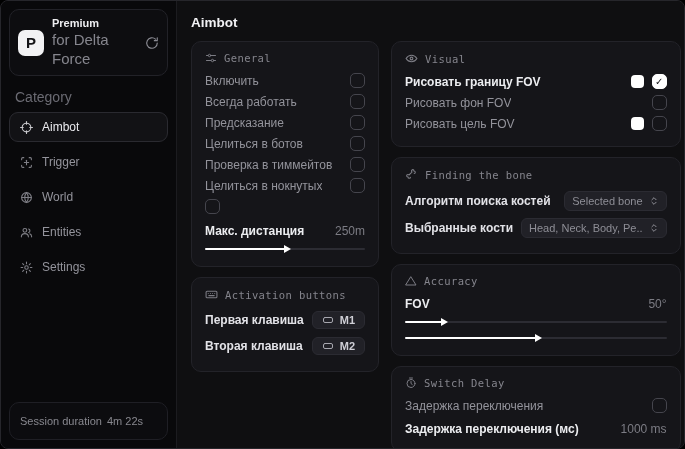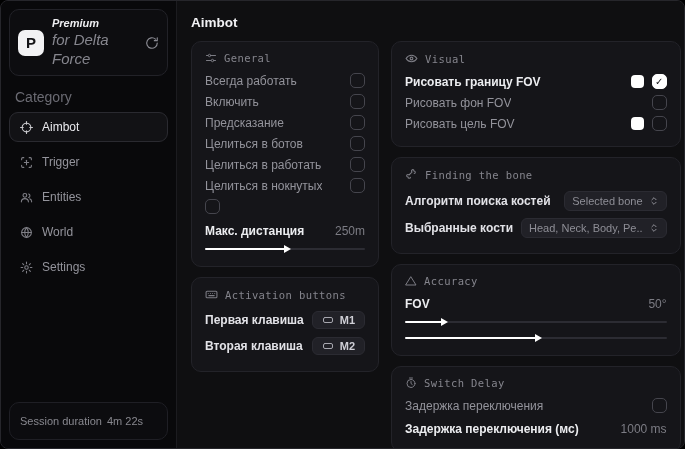--- a/index.html
+++ b/index.html
@@ -18,21 +18,21 @@
   }
   .brand-card {
     border:1px solid #222228; border-radius:10px; background:#0d0d10;
     padding:7px 8px; display:flex; align-items:center; gap:8px;
   }
   .brand-logo {
     width:26px; height:26px; border-radius:7px; background:#f2f2f4;
     color:#141417; font-weight:bold; font-size:15px;
     display:flex; align-items:center; justify-content:center;
   }
-  .brand-text { flex:1; line-height:1.25;font-style:italic; }
+  .brand-text { flex:1; line-height:1.25; }
   .brand-title { font-size:11px; font-weight:bold; color:#ededf0; }
   .brand-sub { font-size:15px; color:#86868e; }
   .icon-btn { color:#8a8a92; display:flex; align-items:center; }
   .category-label { font-size:14px; color:#6b6b73; margin:13px 6px 7px 6px; }
   .nav-item {
     display:flex; align-items:center; gap:9px; padding:7px 10px;
     border-radius:9px; border:1px solid transparent;
     color:#94949c; font-size:12px; margin-bottom:5px; cursor:pointer;
   }
   .nav-item.active { background:#121215; border-color:#2a2a30; color:#e9e9ed; }
@@ -142,37 +142,37 @@
             <path d="M7 21H5a2 2 0 0 1-2-2v-2"></path>
             <line x1="12" y1="8" x2="12" y2="16"></line>
             <line x1="8" y1="12" x2="16" y2="12"></line>
         </svg>
       </span>
       <span>Trigger</span>
     </div>
     <div class="nav-item">
       <span class="nicon">
         <svg width="13" height="13" viewBox="0 0 24 24" fill="none" stroke="currentColor" stroke-width="2" stroke-linecap="round">
+          <circle cx="12" cy="12" r="9"></circle>
+            <path d="M3 12h18"></path>
+            <path d="M12 3a14 14 0 0 1 0 18a14 14 0 0 1 0-18z"></path>
+        </svg>
+      </span>
+      <span>World</span>
+    </div>
+    <div class="nav-item">
+      <span class="nicon">
+        <svg width="13" height="13" viewBox="0 0 24 24" fill="none" stroke="currentColor" stroke-width="2" stroke-linecap="round">
           <circle cx="9" cy="8" r="3.5"></circle>
             <path d="M2.5 20c0-3.6 2.9-6 6.5-6s6.5 2.4 6.5 6"></path>
             <path d="M16 5.5a3.5 3.5 0 0 1 0 6.6"></path>
             <path d="M18 14.5c2.2.8 3.5 2.8 3.5 5.5"></path>
         </svg>
       </span>
       <span>Entities</span>
-    </div>
-    <div class="nav-item">
-      <span class="nicon">
-        <svg width="13" height="13" viewBox="0 0 24 24" fill="none" stroke="currentColor" stroke-width="2" stroke-linecap="round">
-          <circle cx="12" cy="12" r="9"></circle>
-            <path d="M3 12h18"></path>
-            <path d="M12 3a14 14 0 0 1 0 18a14 14 0 0 1 0-18z"></path>
-        </svg>
-      </span>
-      <span>World</span>
     </div>
     <div class="nav-item">
       <span class="nicon">
         <svg width="13" height="13" viewBox="0 0 24 24" fill="none" stroke="currentColor" stroke-width="2" stroke-linecap="round">
           <circle cx="12" cy="12" r="3.2"></circle>
             <path d="M12 2v3M12 19v3M2 12h3M19 12h3M4.9 4.9l2.1 2.1M17 17l2.1 2.1M19.1 4.9L17 7M7 17l-2.1 2.1"></path>
         </svg>
       </span>
       <span>Settings</span>
     </div>
@@ -199,37 +199,37 @@
                 <line x1="3" y1="7" x2="21" y2="7"></line>
                   <line x1="3" y1="17" x2="21" y2="17"></line>
                   <circle cx="9" cy="7" r="2.4" fill="#151519"></circle>
                   <circle cx="15" cy="17" r="2.4" fill="#151519"></circle>
               </svg>
             </span>
             <span>General</span>
           </div>
 
           <div class="row">
+            <span class="lbl">Включить</span>
+            <span class="cb"></span>
+          </div>
+          <div class="row">
             <span class="lbl">Всегда работать</span>
             <span class="cb"></span>
           </div>
           <div class="row">
-            <span class="lbl">Включить</span>
-            <span class="cb"></span>
-          </div>
-          <div class="row">
             <span class="lbl">Предсказание</span>
             <span class="cb"></span>
           </div>
           <div class="row">
             <span class="lbl">Целиться в ботов</span>
             <span class="cb"></span>
           </div>
           <div class="row">
-            <span class="lbl">Целиться в работать</span>
+            <span class="lbl">Проверка в тиммейтов</span>
             <span class="cb"></span>
           </div>
           <div class="row">
             <span class="lbl">Целиться в нокнутых</span>
             <span class="cb"></span>
           </div>
           <div class="row">
             <span class="cb"></span>
           </div>
 

